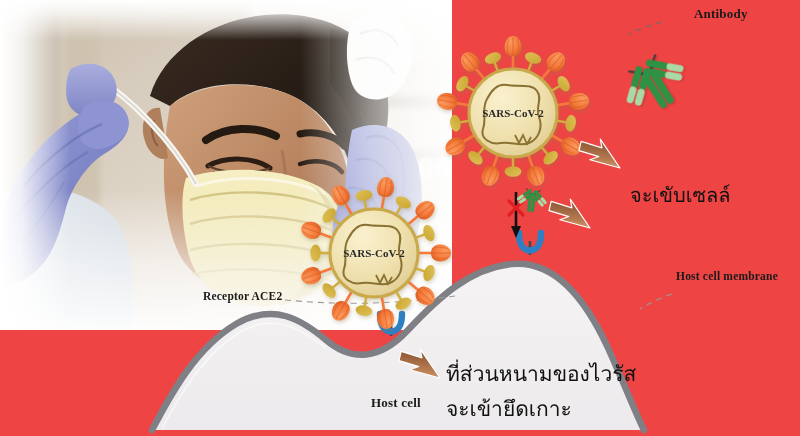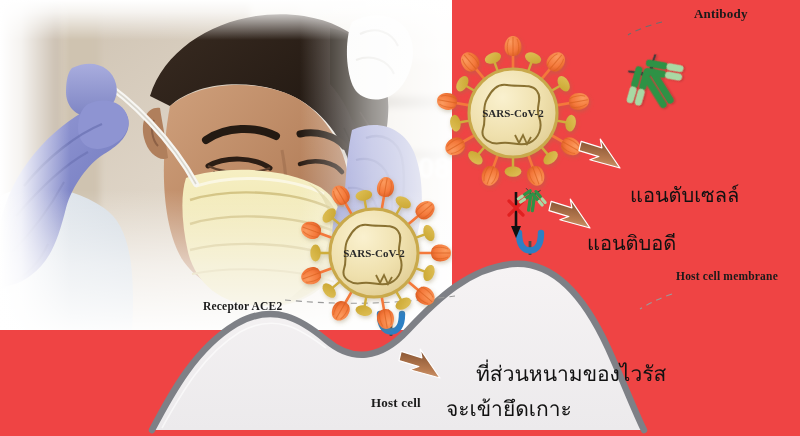--- a/index.html
+++ b/index.html
@@ -66,29 +66,29 @@
   }
   .lbl-th {
     position: absolute;
     font-family: "DejaVu Sans", sans-serif;
     color: #111111;
     white-space: nowrap;
     font-weight: 400;
   }
 
   #lbl-antibody   { left: 694px; top: 6px;   font-size: 13px; }
-  #lbl-receptor   { left: 203px; top: 290px; font-size: 11.5px; margin-top: 10px; }
+  #lbl-receptor   { left: 203px; top: 290px; font-size: 11.5px; }
   #lbl-membrane   { left: 676px; top: 270px; font-size: 11.5px; }
   #lbl-hostcell   { left: 371px; top: 395px; font-size: 13px; }
 
   #th-spike1 { left: 630px; top: 143px; font-size: 20px; }
   #th-spike2 { left: 630px; top: 179px; font-size: 20px; }
   #th-antibody { left: 587px; top: 227px; font-size: 20px; }
   #th-ace2a  { left: 446px; top: 322px; font-size: 21px; }
-  #th-ace2b  { left: 446px; top: 357px; font-size: 21px; margin-left: 30px; }
+  #th-ace2b  { left: 446px; top: 357px; font-size: 21px; }
   #th-ace2c  { left: 446px; top: 392px; font-size: 21px; text-align: right; }
 </style>
 </head>
 <body>
 
 <div id="stage">
 
   <div class="photo-wrap">
     <svg class="photo-svg" viewBox="0 0 452 330" xmlns="http://www.w3.org/2000/svg">
       <defs>
@@ -508,18 +508,17 @@
     <g transform="translate(440,378) rotate(-148)">
       <use href="#calloutArrow"></use>
     </g>
   </svg>
 
   <div class="lbl-en" id="lbl-antibody">Antibody</div>
   <div class="lbl-en" id="lbl-receptor">Receptor ACE2</div>
   <div class="lbl-en" id="lbl-membrane">Host cell membrane</div>
   <div class="lbl-en" id="lbl-hostcell">Host cell</div>
 
-  <div class="lbl-th" id="th-spike2">แอนตับเซลล์</div>
-  <div class="lbl-th" id="th-antibody">แอนติบอดี</div>
+  <div class="lbl-th" id="th-spike2">จะเขับเซลล์</div>
   <div class="lbl-th" id="th-ace2b">ที่ส่วนหนามของไวรัส</div>
   <div class="lbl-th" id="th-ace2c">จะเข้ายึดเกาะ</div>
 
 </div>
 
 </body></html>

